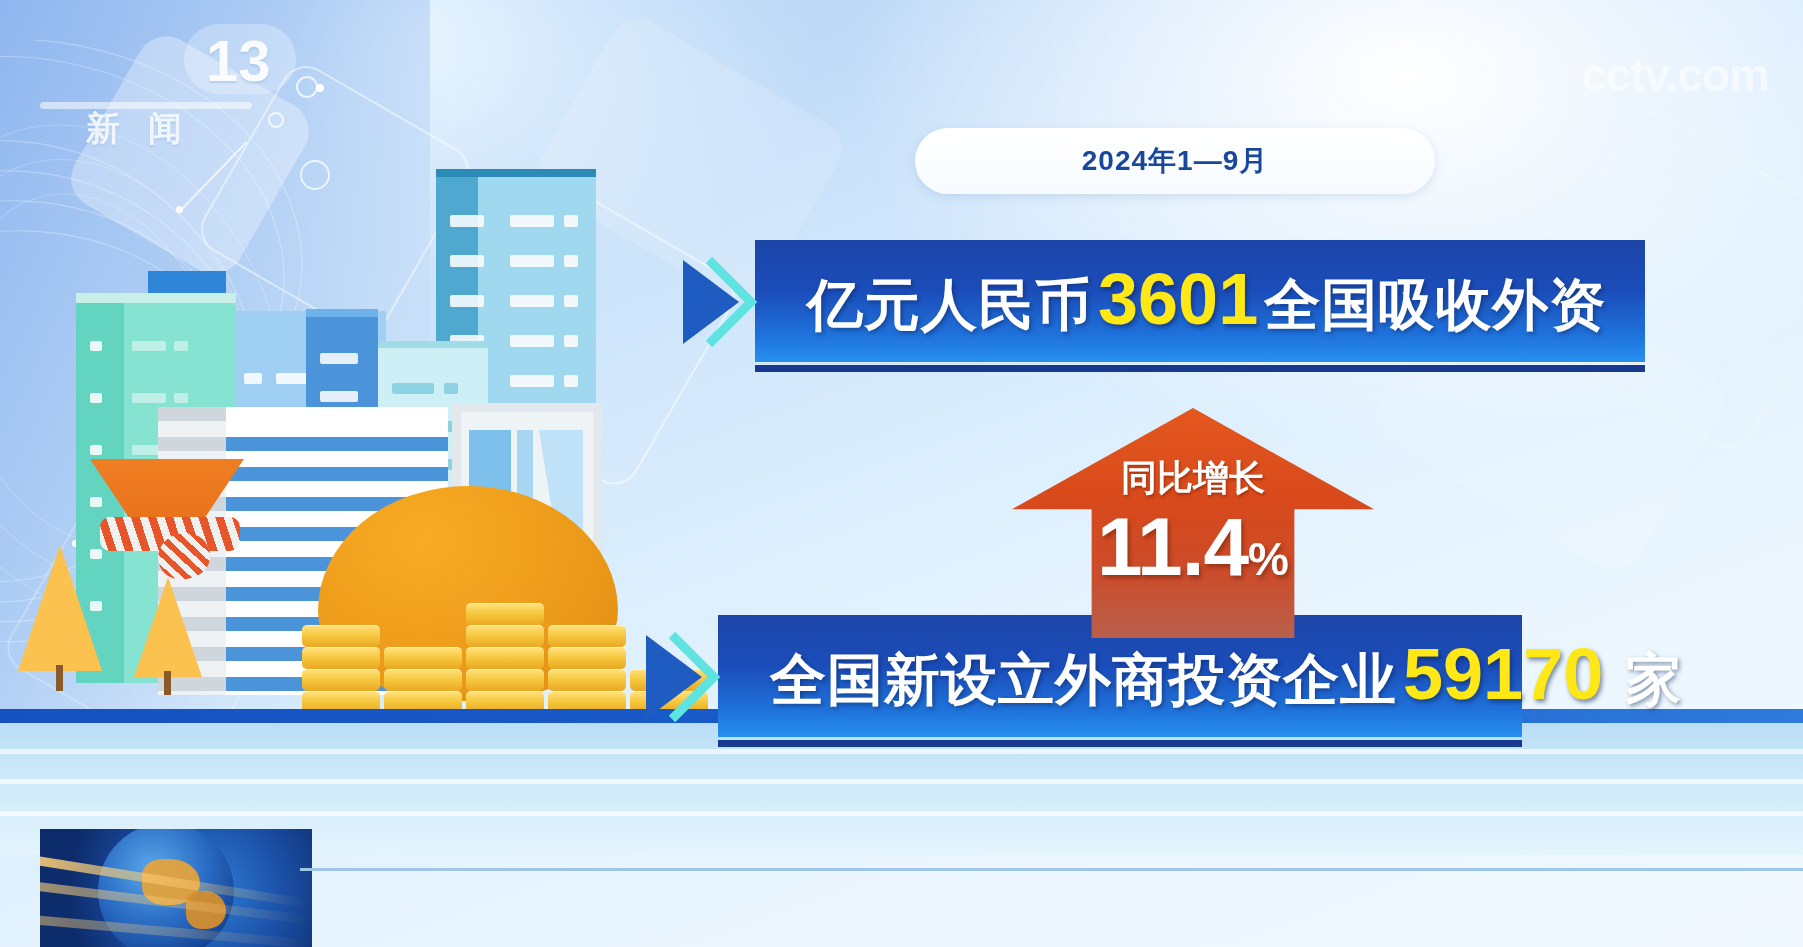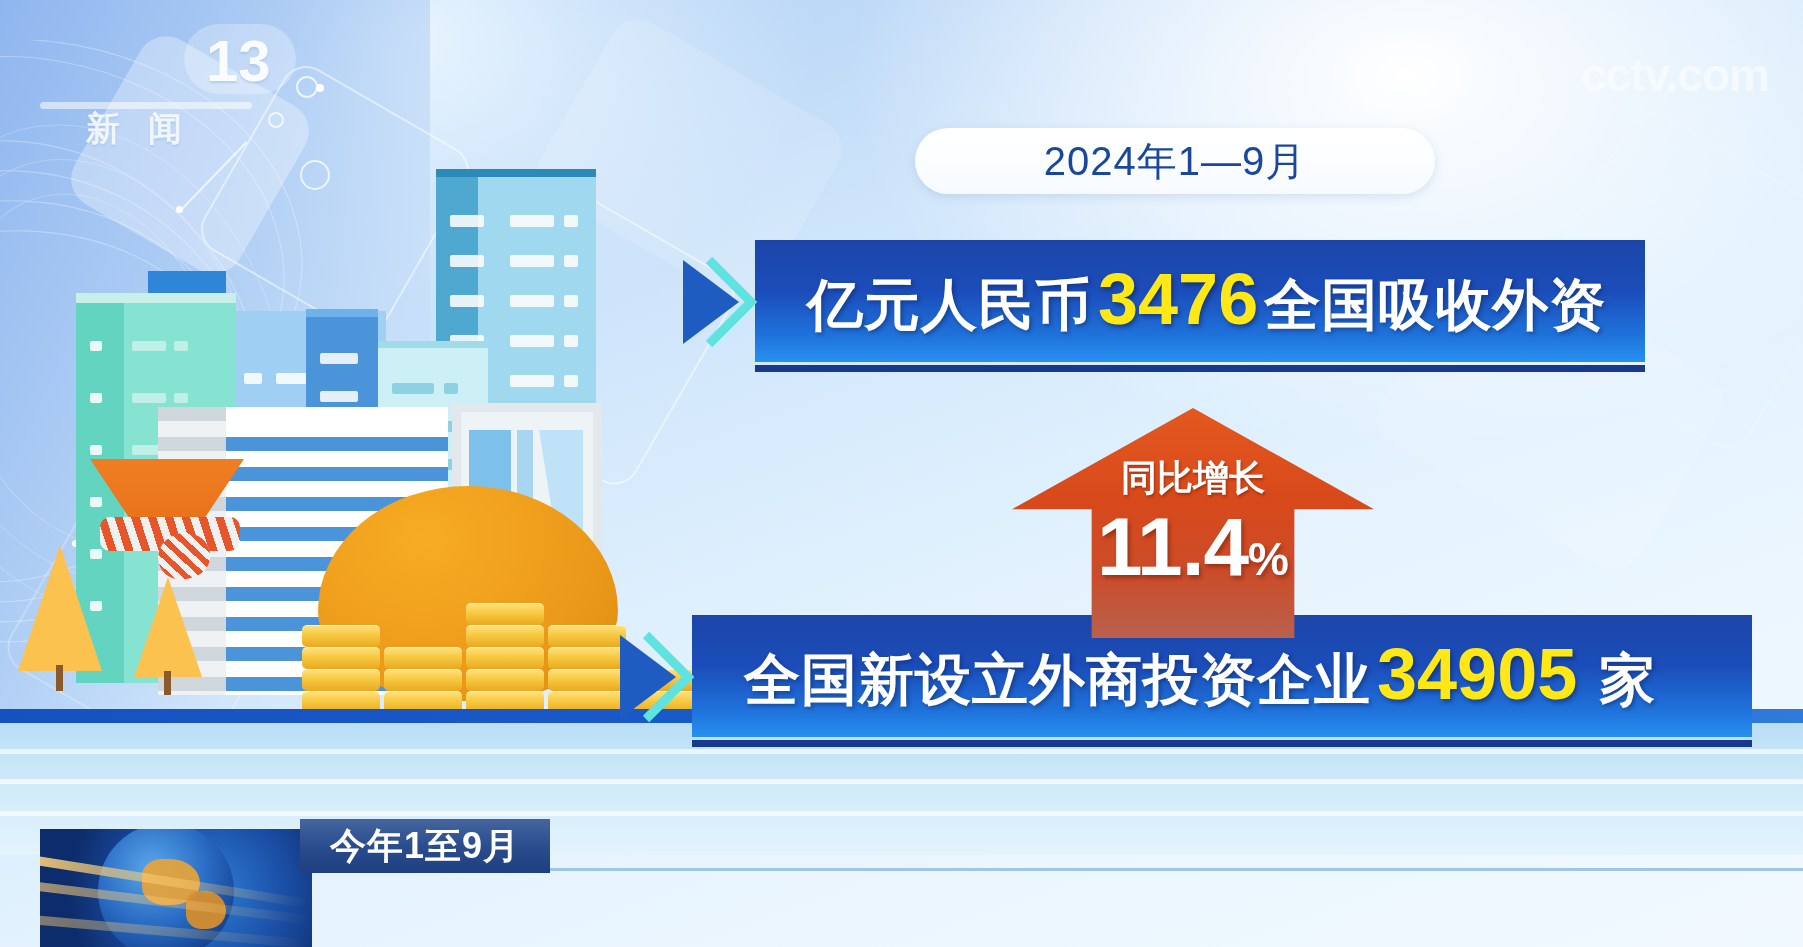--- a/index.html
+++ b/index.html
@@ -98,21 +98,21 @@
                  background:linear-gradient(180deg,#b9def6 0%, #cfeaf9 45%, #e4f4fd 100%); }
   .ground-stripe { position:absolute; left:0; height:5px; background:rgba(255,255,255,.65); }
 
   
   .date-pill {
     position:absolute; left:915px; top:128px; width:520px; height:66px;
     background:linear-gradient(180deg,#ffffff 0%, #f7fbff 100%);
     border-radius:33px; display:flex; align-items:center; justify-content:center;
     box-shadow:0 3px 10px rgba(120,160,205,.25);
   }
-  .date-pill span { font-size:40px; color:#19479c; font-weight:400; letter-spacing:1px; }
+  .date-pill span { font-size:28px; color:#19479c; font-weight:700; letter-spacing:1px; }
 
   
   .banner { position:absolute; height:122px; }
   .banner-body {
     position:absolute; inset:0;
     background:linear-gradient(180deg,#1c45a8 0%, #1b4dba 42%, #1f72db 78%, #2790ef 100%);
     display:flex; align-items:center;
   }
   .banner-body::after {
     content:""; position:absolute; left:0; right:0; bottom:-10px; height:7px;
@@ -362,62 +362,59 @@
   <div class="banner" style="left:755px; top:240px; width:890px;">
     <div class="chev" style="left:-76px; top:14px;">
       <svg viewBox="0 0 92 96">
         <polygon points="4,6 4,90 60,48" fill="#1f5cc2"></polygon>
         <polyline points="30,6 72,48 30,90" fill="none" stroke="#5fe3e0" stroke-width="9"></polyline>
       </svg>
     </div>
     <div class="banner-body">
       <div class="banner-text">
         <span class="bt-cn">亿元人民币</span>
-        <span class="bt-num">3476</span>
+        <span class="bt-num">3601</span>
         <span class="bt-cn">全国吸收外资</span>
       </div>
     </div>
   </div>
 
   <div class="red-arrow">
     <div class="arrow-shape"></div>
     <div class="ra-label">同比增长</div>
     <div class="ra-value">
       <span class="big">11.4</span><span class="pct">%</span>
     </div>
   </div>
 
-  <div class="banner" style="left:692px; top:615px; width:1060px;">
+  <div class="banner" style="left:718px; top:615px; width:804px;">
     <div class="chev" style="left:-76px; top:14px;">
       <svg viewBox="0 0 92 96">
         <polygon points="4,6 4,90 60,48" fill="#1f5cc2"></polygon>
         <polyline points="30,6 72,48 30,90" fill="none" stroke="#5fe3e0" stroke-width="9"></polyline>
       </svg>
     </div>
     <div class="banner-body">
       <div class="banner-text">
         <span class="bt-cn">全国新设立外商投资企业</span>
-        <span class="bt-num">34905</span>
+        <span class="bt-num">59170</span>
         <span class="bt-gap"></span>
         <span class="bt-cn">家</span>
       </div>
     </div>
   </div>
 
   <div class="lower3">
     <div class="l3-globe">
       <div class="sphere"></div>
       <div class="landmass" style="left:102px; top:30px; width:58px; height:46px;"></div>
       <div class="landmass" style="left:146px; top:62px; width:40px; height:38px; background:#d98f2c;"></div>
       <div class="swoosh" style="left:-10px; top:26px;  width:280px; transform:rotate(9deg);"></div>
       <div class="swoosh" style="left:-10px; top:52px;  width:280px; transform:rotate(7deg); opacity:.7;"></div>
       <div class="swoosh" style="left:-10px; top:86px;  width:280px; transform:rotate(5deg); opacity:.55;"></div>
     </div>
 
     <div class="l3-topline"></div>
 
-    <div class="l3-tag">
-      <span>今年1至9月</span>
-    </div>
 
   </div>
 
 </div>
 
 </body></html>

